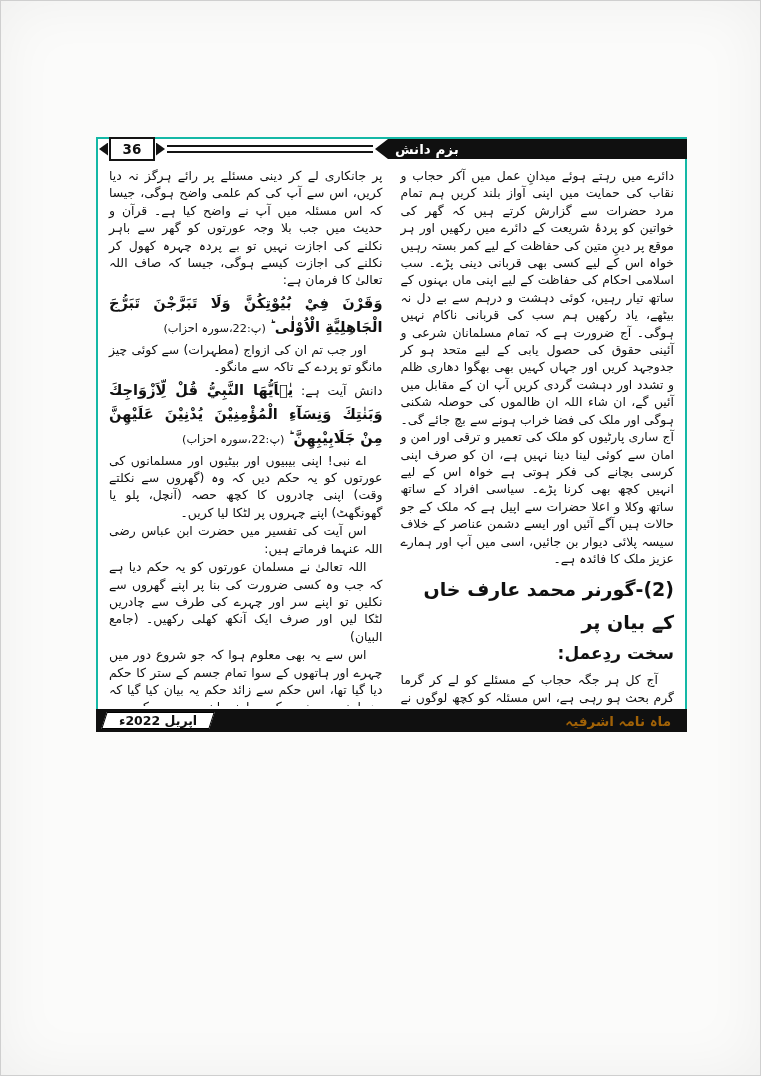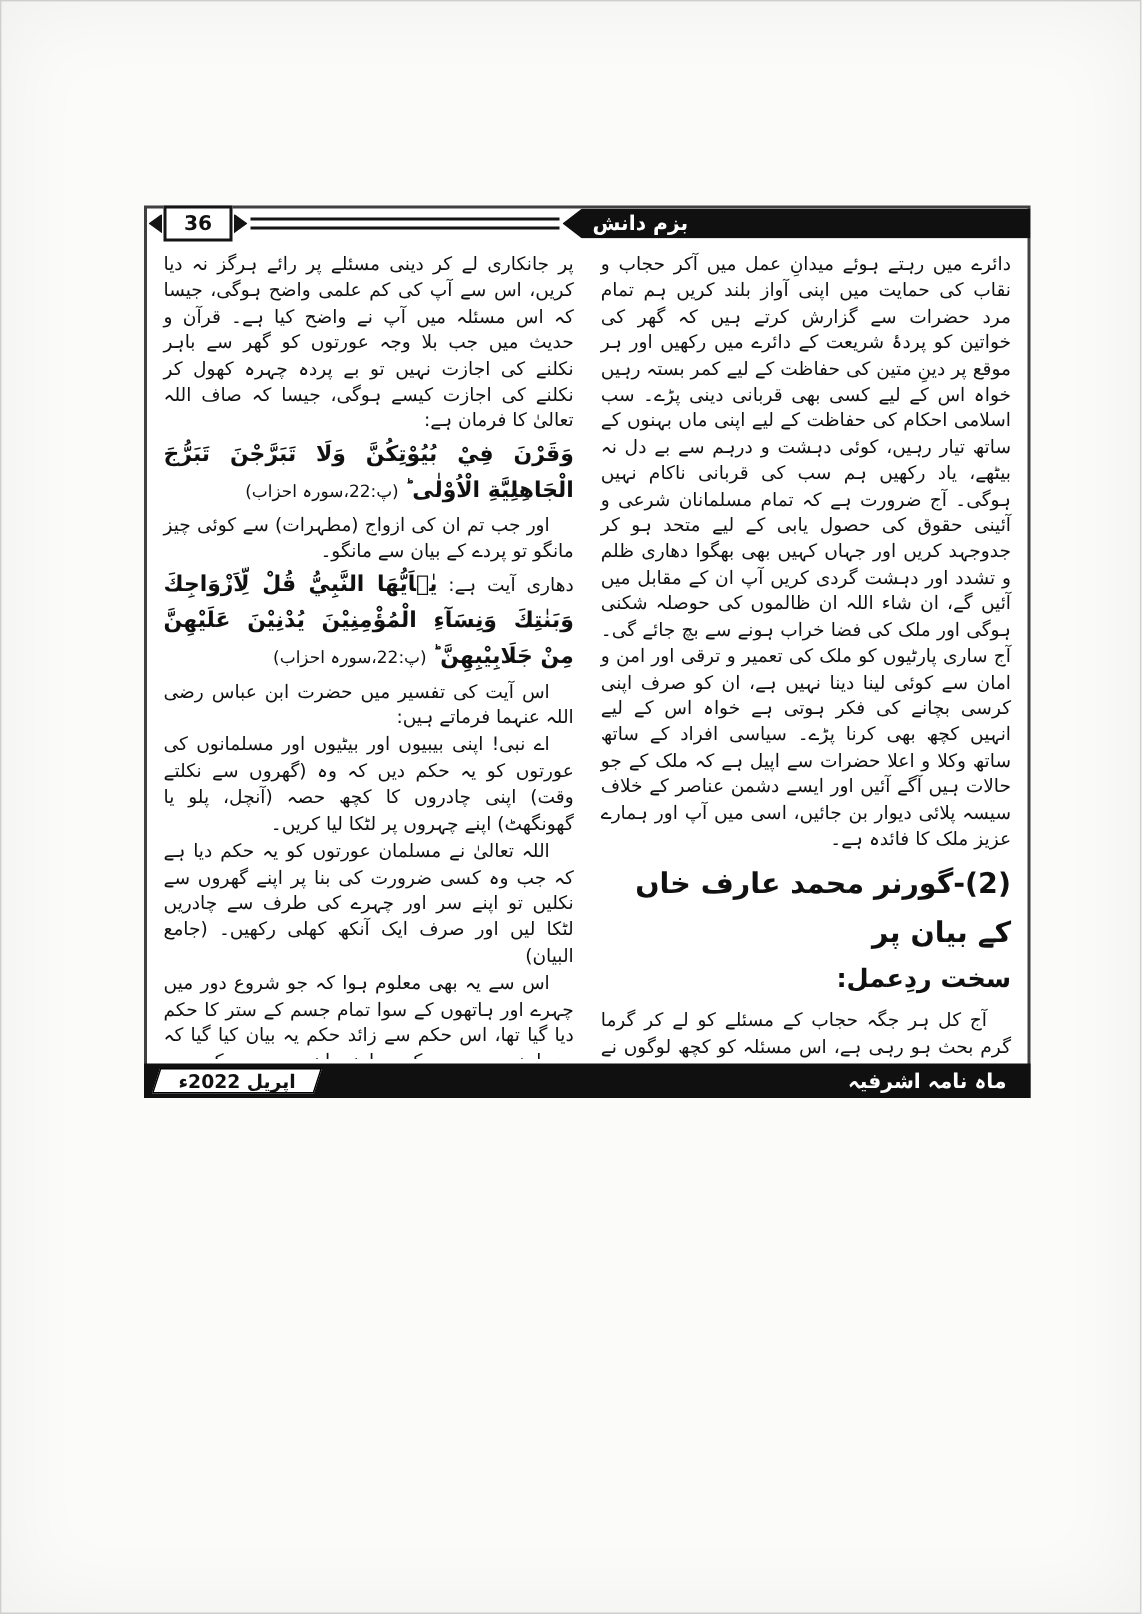--- a/index.html
+++ b/index.html
@@ -8,21 +8,21 @@
 
   .page {
     position:relative; width:761px; height:1076px; margin:0 auto;
     background:#fbfbfa; border:1px solid #cfcfcf; overflow:hidden;
     box-shadow: inset 0 0 60px rgba(0,0,0,0.05);
     direction:rtl;
   }
 
   .frame {
     position:absolute; left:95px; top:136px; width:591px; height:595px;
-    border:2px solid #404040; background:#ffffff;
+    border:2px solid #14b8a6; background:#ffffff;
   }
 
   
   .header {
     position:absolute; top:-2px; left:-2px; right:-2px; height:24px;
     display:flex; align-items:center; direction:ltr;
   }
   .h-wedge { width:9px; height:13px; background:#141414; flex:0 0 auto; }
   .w-left  { clip-path:polygon(0 50%, 100% 0, 100% 100%); margin-left:3px; }
   .w-right { clip-path:polygon(0 0, 100% 50%, 0 100%); }
@@ -44,21 +44,21 @@
   .footer {
     position:absolute; bottom:-2px; left:-2px; right:-2px; height:23px;
     background:#101010; display:flex; align-items:center; direction:ltr;
   }
   .f-datebox {
     margin-left:8px; height:17px; background:#fff; border:1px solid #000;
     transform:skewX(-18deg); display:flex; align-items:center; padding:0 14px; flex:0 0 auto;
   }
   .f-datebox span { display:inline-block; transform:skewX(18deg); font-size:12.5px; font-weight:bold; white-space:nowrap; }
   .f-title {
-    margin-left:auto; color:#ffffff; font-size:13.5px; font-weight:bold;
+    margin-left:auto; color:#a16207; font-size:13.5px; font-weight:bold;
     padding-right:16px; direction:rtl; letter-spacing:2px; white-space:nowrap;
   }
 
   
   .cols {
     position:absolute; top:25px; bottom:24px; left:2px; right:2px;
     display:flex; direction:rtl; overflow:hidden;
   }
   .col {
     width:50%; padding:3px 9px 0 9px; overflow:hidden;
@@ -103,30 +103,30 @@
       </div>
 
       <div class="col">
         <p class="para">پر جانکاری لے کر دینی مسئلے پر رائے ہرگز نہ دیا کریں، اس سے آپ کی کم علمی واضح ہوگی، جیسا کہ اس مسئلہ میں آپ نے واضح کیا ہے۔ قرآن و حدیث میں جب بلا وجہ عورتوں کو گھر سے باہر نکلنے کی اجازت نہیں تو بے پردہ چہرہ کھول کر نکلنے کی اجازت کیسے ہوگی، جیسا کہ صاف اللہ تعالیٰ کا فرمان ہے:</p>
 
         <div class="verse-block">
           <span class="verse-ar">وَقَرْنَ فِيْ بُيُوْتِكُنَّ وَلَا تَبَرَّجْنَ تَبَرُّجَ الْجَاهِلِيَّةِ الْاُوْلٰى ؕ</span>
           <span class="verse-ref">(پ:22،سورہ احزاب)</span>
         </div>
 
-        <p class="para indent">اور جب تم ان کی ازواج (مطہرات) سے کوئی چیز مانگو تو پردے کے بیان سے مانگو۔</p>
+        <p class="para indent">اور جب تم ان کی ازواج (مطہرات) سے کوئی چیز مانگو تو پردے کے تاکہ سے مانگو۔</p>
 
         <div class="verse-block">
-          <span class="verse-label">دھاری آیت ہے:</span>
+          <span class="verse-label">دانش آیت ہے:</span>
           <span class="verse-ar">يٰۤاَيُّهَا النَّبِيُّ قُلْ لِّاَزْوَاجِكَ وَبَنٰتِكَ وَنِسَآءِ الْمُؤْمِنِيْنَ يُدْنِيْنَ عَلَيْهِنَّ مِنْ جَلَابِيْبِهِنَّ ؕ</span>
           <span class="verse-ref">(پ:22،سورہ احزاب)</span>
         </div>
+        <p class="para indent">اے نبی! اپنی بیبیوں اور بیٹیوں اور مسلمانوں کی عورتوں کو یہ حکم دیں کہ وہ (گھروں سے نکلتے وقت) اپنی چادروں کا کچھ حصہ (آنچل، پلو یا گھونگھٹ) اپنے چہروں پر لٹکا لیا کریں۔</p>
+
         <p class="para indent">اس آیت کی تفسیر میں حضرت ابن عباس رضی اللہ عنہما فرماتے ہیں:</p>
-
-        <p class="para indent">اے نبی! اپنی بیبیوں اور بیٹیوں اور مسلمانوں کی عورتوں کو یہ حکم دیں کہ وہ (گھروں سے نکلتے وقت) اپنی چادروں کا کچھ حصہ (آنچل، پلو یا گھونگھٹ) اپنے چہروں پر لٹکا لیا کریں۔</p>
         <p class="para indent">اللہ تعالیٰ نے مسلمان عورتوں کو یہ حکم دیا ہے کہ جب وہ کسی ضرورت کی بنا پر اپنے گھروں سے نکلیں تو اپنے سر اور چہرے کی طرف سے چادریں لٹکا لیں اور صرف ایک آنکھ کھلی رکھیں۔ (جامع البیان)</p>
         <p class="para indent">اس سے یہ بھی معلوم ہوا کہ جو شروع دور میں چہرے اور ہاتھوں کے سوا تمام جسم کے ستر کا حکم دیا گیا تھا، اس حکم سے زائد حکم یہ بیان کیا گیا کہ وہ اجنبی مردوں کے سامنے اپنے چہروں کو بھی ڈھانپ کر رکھیں، یہی پردہ ہے۔</p>
 
       </div>
 
     </div>
 
     <div class="footer">
       <div class="f-datebox">
         <span>اپریل 2022ء</span>

